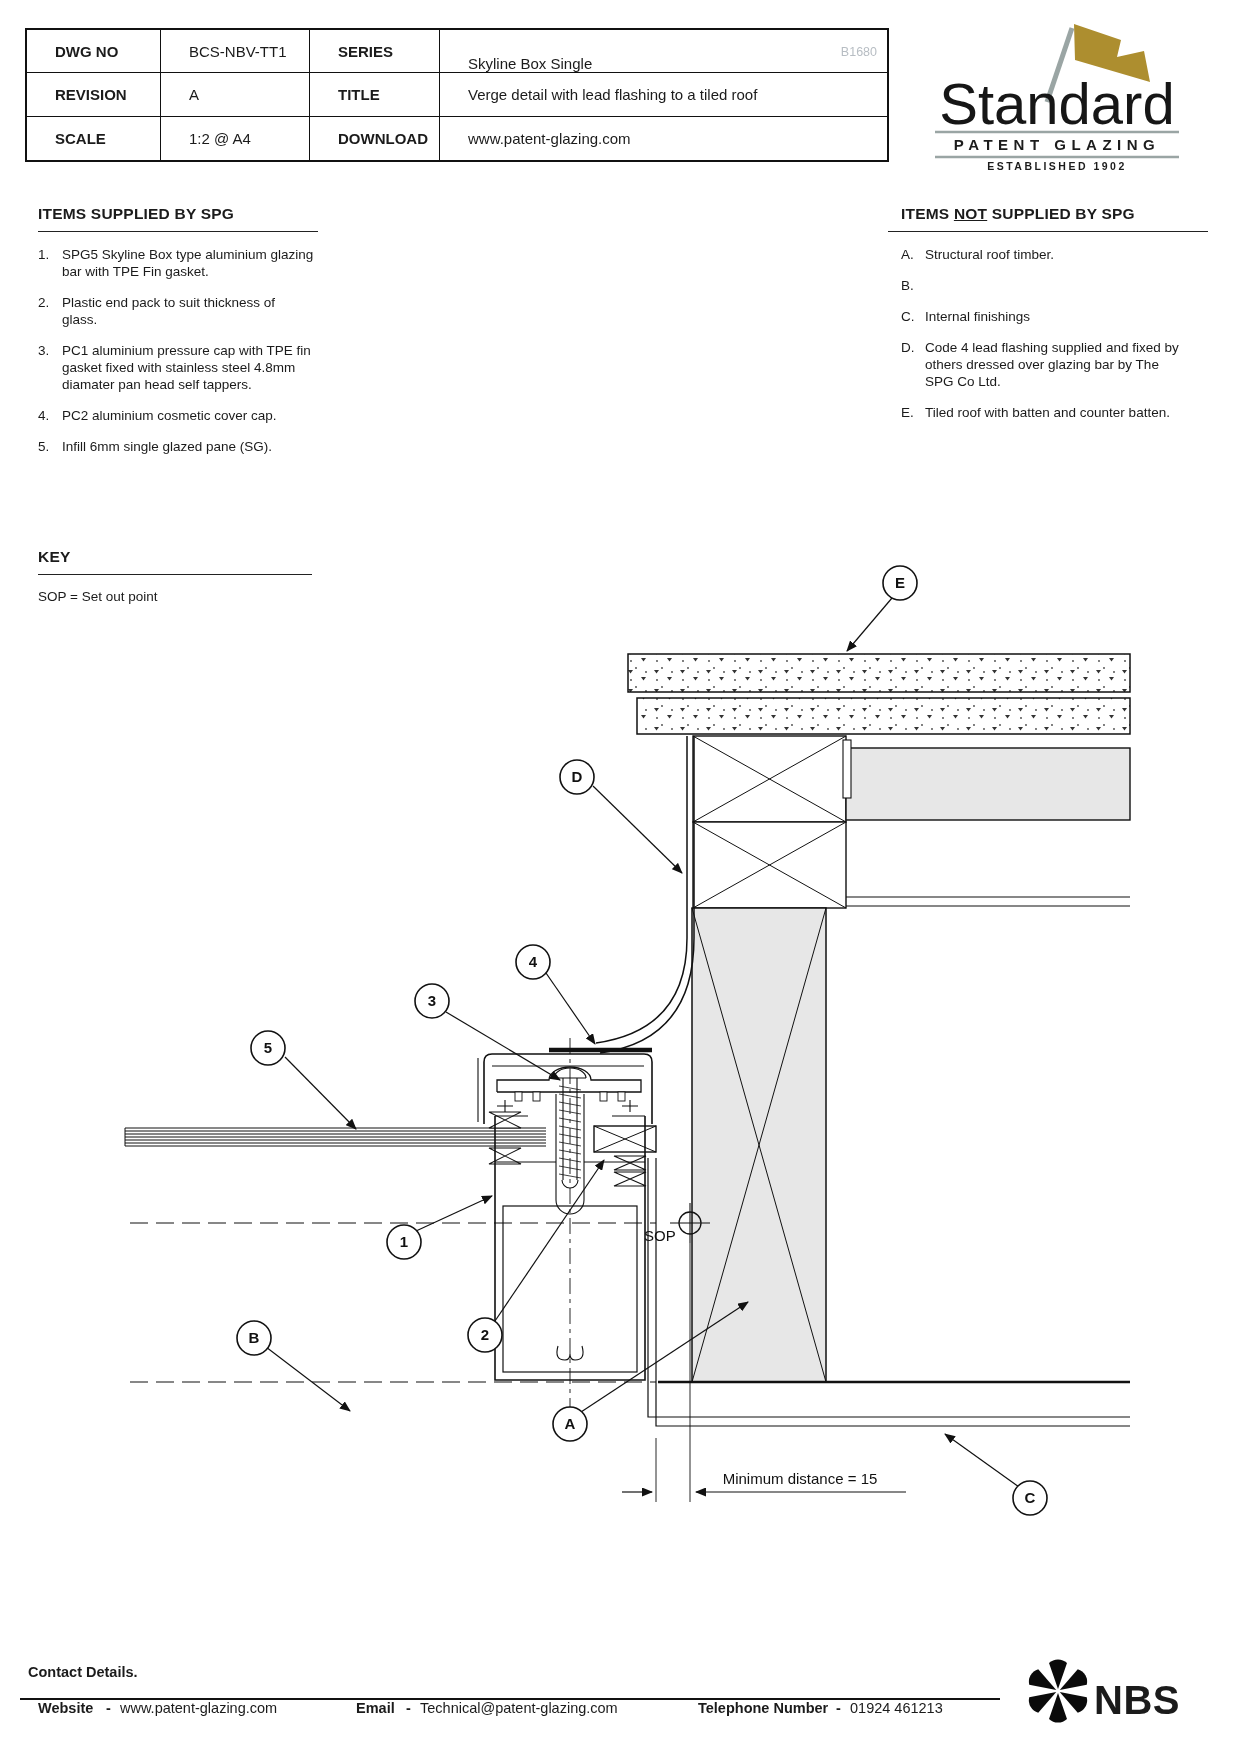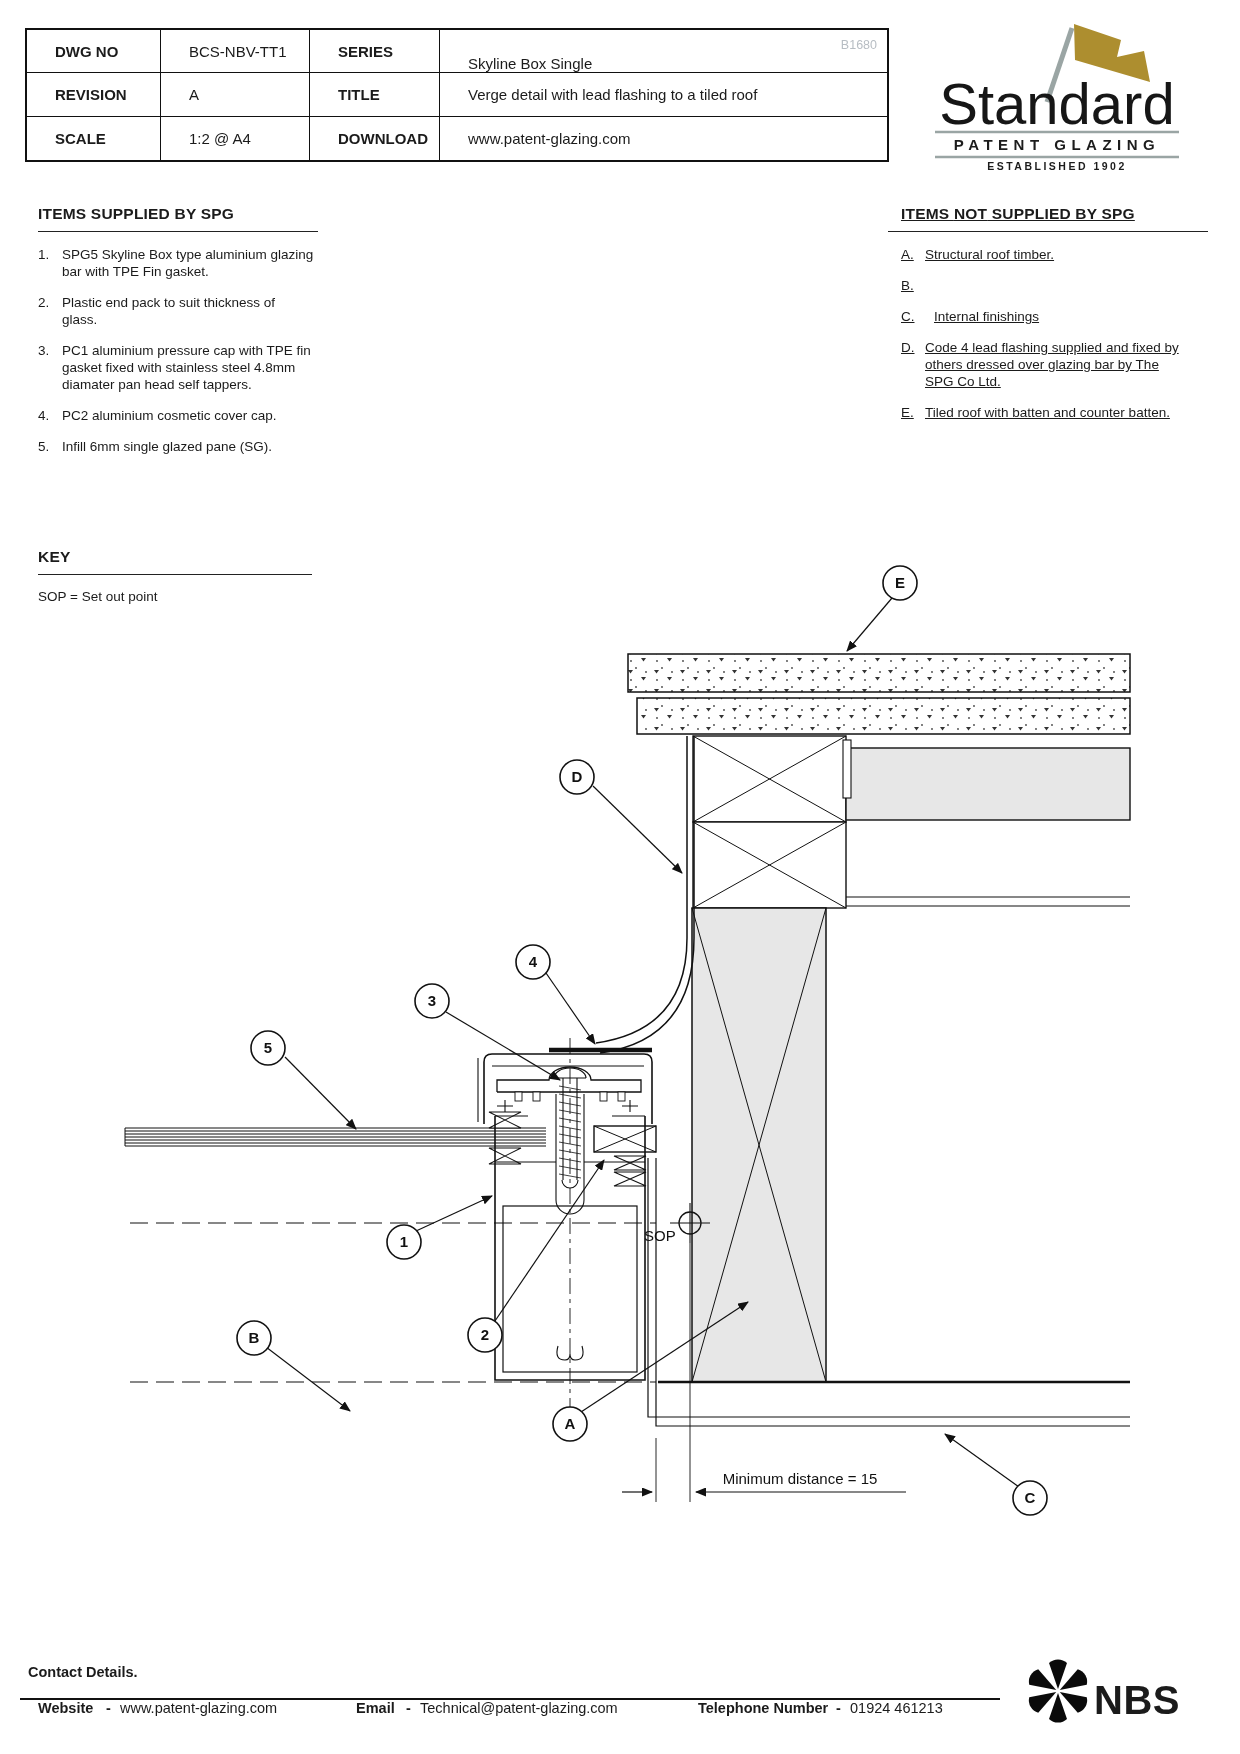--- a/index.html
+++ b/index.html
@@ -8,30 +8,30 @@
   .abs{position:absolute;}
   
   .hdr-table{left:25px;top:28px;width:860px;height:130px;display:grid;
              grid-template-columns:134px 149px 130px 447px;grid-template-rows:1fr 1fr 1fr;
              border:2.5px solid #111;}
   .hdr-cell{border-right:1.4px solid #111;border-bottom:1.4px solid #111;display:flex;
             align-items:center;padding-left:28px;font-size:15px;background:#fff;}
   .hdr-cell.lastcol{border-right:none;}
   .hdr-cell.lastrow{border-bottom:none;}
   .hdr-label{font-weight:bold;}
-  .watermark{right:10px;top:8px;color:#b7bdc3;font-size:12.5px;position:absolute;}
+  .watermark{right:10px;top:15px;color:#b7bdc3;font-size:12.5px;position:absolute;}
   
   .list{width:280px;font-size:13.5px;line-height:17px;}
   .list-heading{font-weight:bold;font-size:15.5px;letter-spacing:.2px;margin:0 0 9px 0;}
   .list-rule{border:none;border-top:1.6px solid #222;margin:0 0 14px 0;}
   .list-item{display:flex;margin-bottom:14px;}
   .list-num{width:24px;flex:none;}
   .list-text{width:252px;}
   .ns-wrap{left:888px;top:205px;width:320px;}
-  .ns-indent{margin-left:13px;text-decoration:underline;}
+  .ns-indent{margin-left:13px;}
   .uline{text-decoration:underline;}
   
   .key-entry{font-size:13.5px;margin-top:13px;}
   
   .foot-heading{left:28px;top:1664px;font-size:14.5px;font-weight:bold;}
   .foot-rule{left:20px;top:1690px;width:980px;border:none;border-top:2px solid #111;}
   .foot-row{left:38px;top:1700px;font-size:14.5px;}
   .foot-row b{font-weight:bold;}
   .foot-seg{position:absolute;top:0;white-space:nowrap;}
   .nbs-text{left:1094px;top:1678px;font-size:40px;font-weight:bold;letter-spacing:.5px;}
@@ -259,21 +259,21 @@
     <div class="ns-indent">
       <div class="list-item">
         <span class="list-num">A.</span>
         <span class="list-text" style="width:265px;">Structural roof timber.</span>
       </div>
       <div class="list-item">
         <span class="list-num">B.</span>
       </div>
       <div class="list-item">
         <span class="list-num">C.</span>
-        <span class="list-text" style="width:265px;margin-left:9px;">Internal finishings</span>
+        <span class="list-text" style="width:265px;">Internal finishings</span>
       </div>
       <div class="list-item">
         <span class="list-num">D.</span>
         <span class="list-text" style="width:265px;">Code 4 lead flashing supplied and fixed by others dressed over glazing bar by The SPG Co Ltd.</span>
       </div>
       <div class="list-item">
         <span class="list-num">E.</span>
         <span class="list-text" style="width:265px;">Tiled roof with batten and counter batten.</span>
       </div>
     </div>

